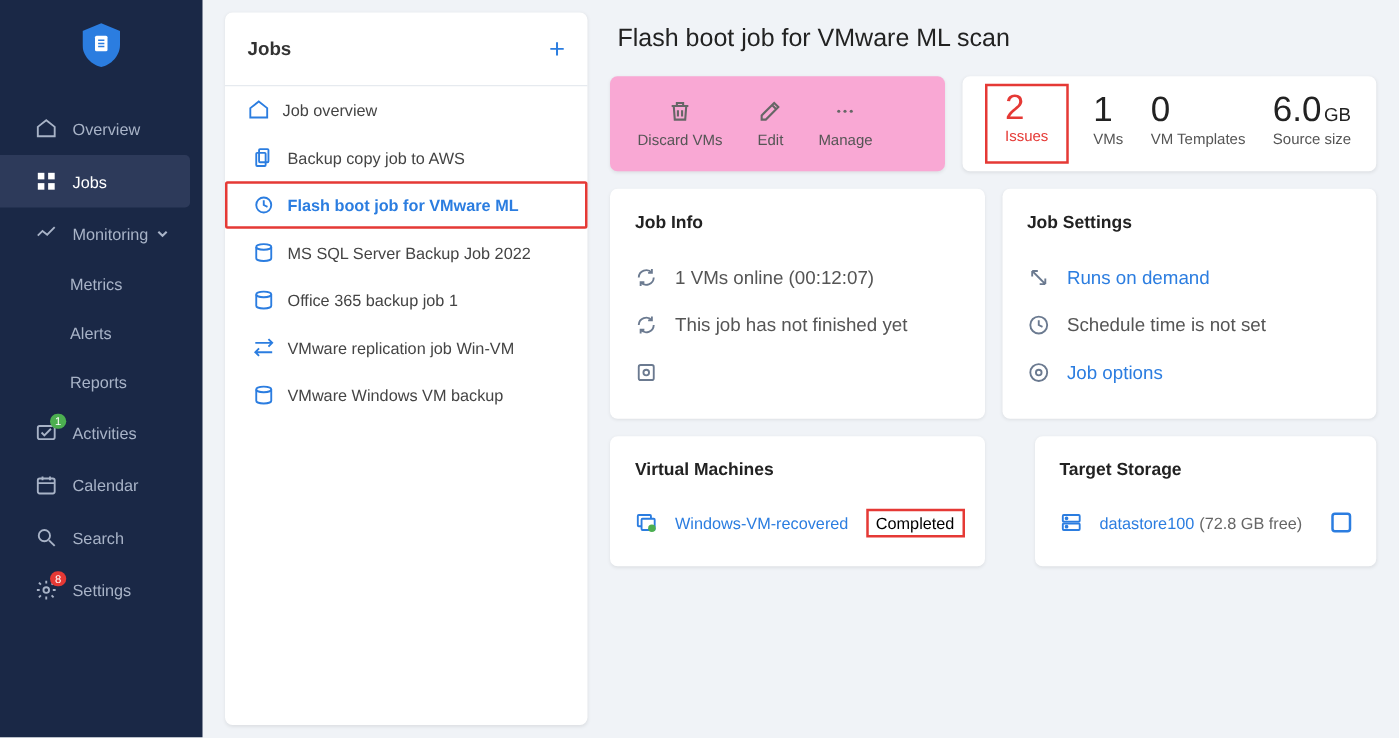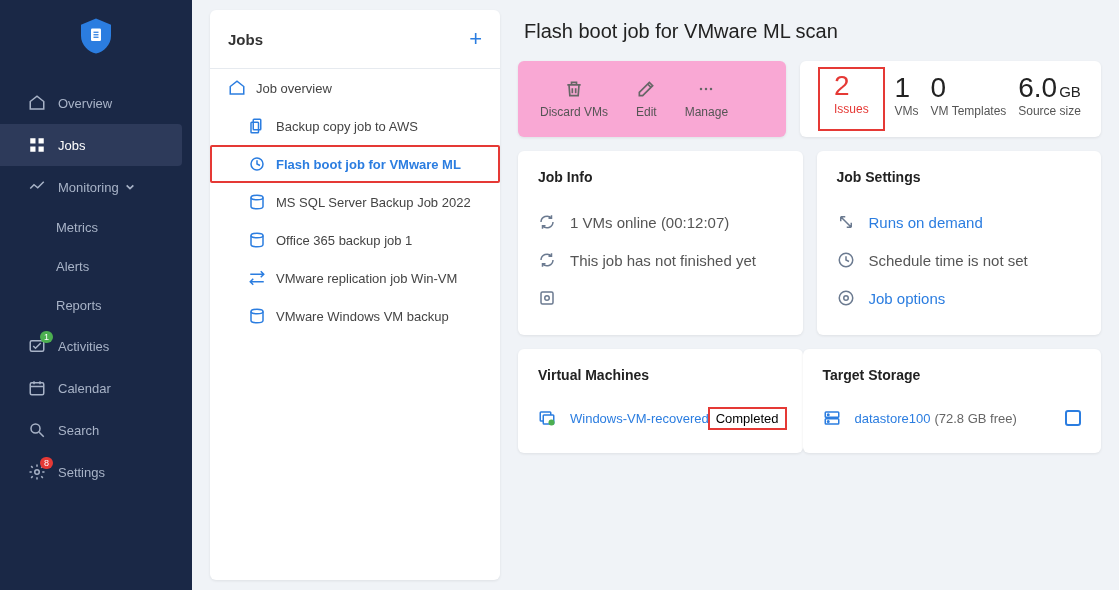--- a/index.html
+++ b/index.html
@@ -1,36 +1,36 @@
 <!DOCTYPE html>
 <html><head>
   <meta charset="utf-8">
   <style>
     * { margin: 0; padding: 0; box-sizing: border-box; font-family: -apple-system, BlinkMacSystemFont, "Segoe UI", Arial, sans-serif; }
     body { background: #f0f3f7; display: flex; height: 590px; width: 1119px; overflow: hidden; }
     
     
-    .sidebar { width: 192px; background: #1a2846; display: flex; flex-direction: column; padding-top: 18px; }
+    .sidebar { width: 162px; background: #1a2846; display: flex; flex-direction: column; padding-top: 18px; }
     .logo { display: flex; justify-content: center; padding-bottom: 28px; }
     .logo-shield { width: 30px; height: 36px; }
     .nav-item { display: flex; align-items: center; padding: 12px 0 12px 28px; color: #a8b3c7; cursor: pointer; font-size: 13px; position: relative; }
     .nav-item.active { background: #2d3a5a; color: #fff; border-radius: 0 4px 4px 0; margin-right: 10px; }
     .nav-item .icon { width: 18px; height: 18px; margin-right: 12px; display: inline-flex; align-items: center; justify-content: center; flex-shrink: 0; }
     .nav-item.sub { padding-left: 56px; }
     .nav-item .chev { margin-left: 6px; }
     .badge { position: absolute; background: #e53935; color: #fff; border-radius: 8px; font-size: 9px; padding: 1px 4px; top: 6px; left: 40px; min-width: 12px; text-align: center; line-height: 10px; }
     .badge.green { background: #4caf50; }
     
     
     .jobs-panel { width: 290px; background: #fff; margin: 10px 12px 10px 18px; border-radius: 6px; box-shadow: 0 1px 3px rgba(0,0,0,.08); display: flex; flex-direction: column; padding: 0; }
     .jobs-header { display: flex; justify-content: space-between; align-items: center; padding: 16px 18px; border-bottom: 1px solid #e6eaef; }
     .jobs-header h3 { font-size: 15px; font-weight: 600; color: #333; }
     .add-btn { color: #2b7de0; font-size: 22px; font-weight: 400; cursor: pointer; }
     .job-item { display: flex; align-items: center; padding: 10px 18px; cursor: pointer; color: #444; font-size: 13px; }
-    .job-item.sub { padding-left: 38px; }
+    .job-item.sub { padding-left: 22px; }
     .job-item .ji-icon { width: 18px; height: 18px; margin-right: 10px; display: inline-flex; align-items: center; justify-content: center; flex-shrink: 0; color: #2b7de0; }
     .job-item.selected { outline: 2px solid #e53935; outline-offset: -2px; border-radius: 2px; color: #2b7de0; font-weight: 700; }
     .job-item span.lbl { white-space: nowrap; overflow: hidden; text-overflow: ellipsis; }
     
     
     .main { flex: 1; display: flex; flex-direction: column; padding: 12px 18px 12px 6px; }
     .page-title { font-size: 20px; font-weight: 400; color: #222; padding: 8px 0 18px 6px; }
     
     .top-cards { display: flex; gap: 14px; margin-bottom: 14px; }
     .action-card { background: #f9a8d4; border-radius: 6px; box-shadow: 0 1px 3px rgba(0,0,0,.08); display: flex; padding: 14px 8px; flex: 0 0 268px; }
@@ -49,21 +49,21 @@
     .card { background: #fff; border-radius: 6px; box-shadow: 0 1px 3px rgba(0,0,0,.08); padding: 18px 20px; }
     .card h4 { font-size: 14px; font-weight: 600; color: #222; margin-bottom: 18px; }
     .card-info { flex: 0 0 calc(50% - 7px); }
     .card-settings { flex: 1; }
     .info-row { display: flex; align-items: center; color: #555; font-size: 15px; padding: 10px 0; }
     .info-row .ir-icon { width: 18px; height: 18px; margin-right: 14px; color: #6b7a90; display: inline-flex; }
     .info-row.link { color: #2b7de0; cursor: pointer; }
     
     .bot-row { display: flex; gap: 0; }
     .card-vm { flex: 0 0 calc(50% - 7px); }
-    .card-ts { flex: 1; }
+    .card-ts { flex: 1; margin-left: 40px; }
     .vm-row, .ts-row { display: flex; align-items: center; color: #2b7de0; font-size: 13px; padding: 8px 0; }
     .vm-row .vm-icon, .ts-row .ts-icon { width: 18px; height: 18px; margin-right: 14px; color: #2b7de0; }
     .vm-status { margin-left: auto; outline: 2px solid #e53935; outline-offset: 2px; padding: 0 4px; color: #000000; }
     .ts-check { margin-left: auto; width: 16px; height: 16px; border: 2px solid #2b7de0; border-radius: 3px; }
     .ts-row .free { color: #666; margin-left: 4px; }
   </style>
 </head>
 <body>
 
 <div class="sidebar">

